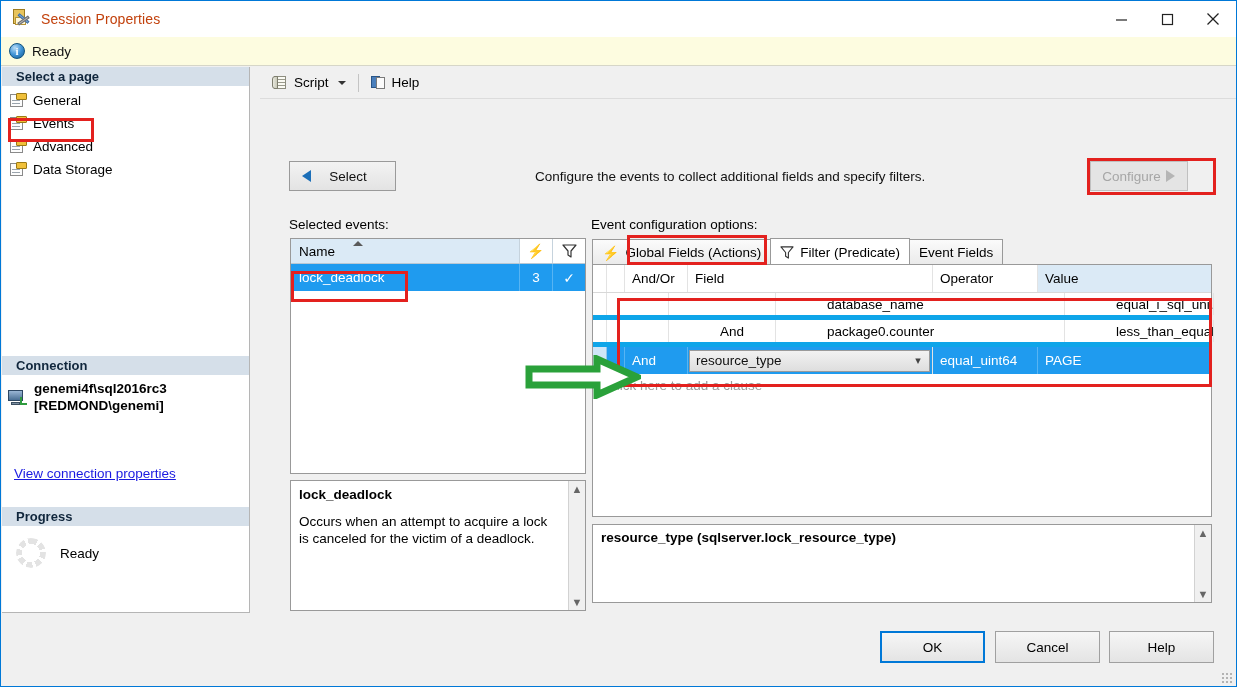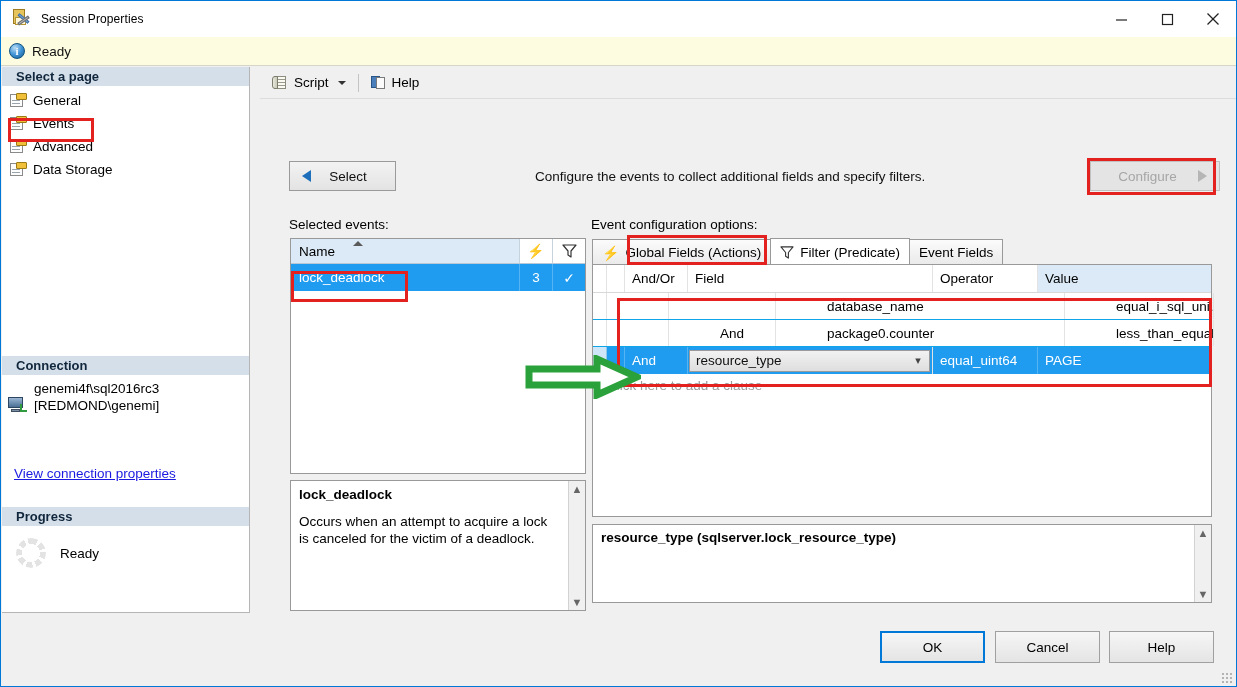--- a/index.html
+++ b/index.html
@@ -45,21 +45,21 @@
     position: absolute; left: 6px; top: 8px;
     width: 13px; height: 3px; background: #7fa7cf;
     transform: rotate(40deg); border: 1px solid #3e6ea3;
   }
   .title-icon .tool2 {
     position: absolute; left: 6px; top: 10px;
     width: 13px; height: 3px; background: #b6b6b6;
     transform: rotate(-35deg); border: 1px solid #6f6f6f;
   }
   .title-text {
-    font-size: 12px; color: #000000; letter-spacing: 0.1px; text-align: right;
+    font-size: 14px; color: #c2410c; letter-spacing: 0.1px; text-align: right;
   }
   .winbtns { margin-left: auto; display: flex; height: 36px; }
   .winbtn {
     width: 46px; height: 36px;
     display: flex; align-items: center; justify-content: center;
   }
   .winbtn svg { display: block; }
 
   
   .infobar {
@@ -118,21 +118,21 @@
     width: 11px; height: 7px; background: #f0c03a;
     border: 1px solid #9c7a14;
     border-radius: 1px;
   }
   .pg-label { font-size: 13.5px; }
   .hl-box {
     position: absolute; border: 3px solid #e3211e; pointer-events: none;
   }
 
   .conn-body { padding: 5px 6px 0 6px; }
-  .conn-row { display: flex; align-items: flex-end; }
+  .conn-row { display: flex; align-items: center; font-weight: bold; }
   .srv-icon {
     width: 20px; height: 17px; position: relative; margin-right: 6px; margin-top: 2px; flex: none;
   }
   .srv-icon .mon {
     position: absolute; left: 0; top: 0;
     width: 15px; height: 11px;
     background: linear-gradient(#9ab6d4, #4a6f94);
     border: 1px solid #2d4763;
   }
   .srv-icon .base {
@@ -228,21 +228,21 @@
   }
   .tri-left {
     width: 0; height: 0; margin-left: 12px;
     border-top: 6px solid transparent; border-bottom: 6px solid transparent;
     border-right: 9px solid #1c6fb8;
   }
   .select-btn .lbl { flex: 1; text-align: center; padding-right: 10px; }
 
   .configure-btn {
     position: absolute; left: 830px; top: 62px;
-    width: 130px; height: 30px;
+    width: 98px; height: 30px;
     justify-content: flex-start;
   }
   .configure-btn .lbl { flex: 1; text-align: center; padding-left: 6px; }
   .tri-right {
     width: 0; height: 0; margin-right: 12px;
     border-top: 6px solid transparent; border-bottom: 6px solid transparent;
     border-left: 9px solid #b5b5b5;
   }
 
   .center-instr {
@@ -341,21 +341,21 @@
   .fg-c0 { width: 14px; border-right: 1px solid #e3e3e3; flex: none; }
   .fg-c1 { width: 18px; border-right: 1px solid #e3e3e3; flex: none; }
   .fg-andor { width: 63px; border-right: 1px solid #e3e3e3; flex: none;
               display: flex; align-items: center; padding-left: 7px; overflow: hidden; white-space: nowrap; }
   .fg-field { width: 245px; border-right: 1px solid #e3e3e3; flex: none;
               display: flex; align-items: center; padding-left: 7px; }
   .fg-op    { width: 105px; border-right: 1px solid #e3e3e3; flex: none;
               display: flex; align-items: center; padding-left: 7px; overflow: hidden; white-space: nowrap; }
   .fg-val   { flex: 1; display: flex; align-items: center; padding-left: 7px; }
   .fg-head .fg-val { background: #dbeaf6; }
-  .fg-body-row { border-bottom: 1px solid #0ea5e9; gap: 44px; }
+  .fg-body-row { border-bottom: 5px solid #0ea5e9; gap: 44px; }
   .fg-sel { background: #1f9bef; color: #fff; }
   .fg-sel .fg-c0 { background: #cfe6f8; border-right-color: #8fc6ec; }
   .fg-sel .fg-c1 { background: #1f9bef; border-right-color: #57b4f3; }
   .fg-sel .fg-andor, .fg-sel .fg-op, .fg-sel .fg-val { border-right-color: #57b4f3; }
   .fg-field.combo { padding: 0; }
   .combo-inner {
     margin: 2px 2px 2px 1px; flex: 1; height: 22px;
     background: linear-gradient(#f2f2f2,#dedede);
     border: 1px solid #9a9a9a;
     display: flex; align-items: center; padding-left: 6px;

